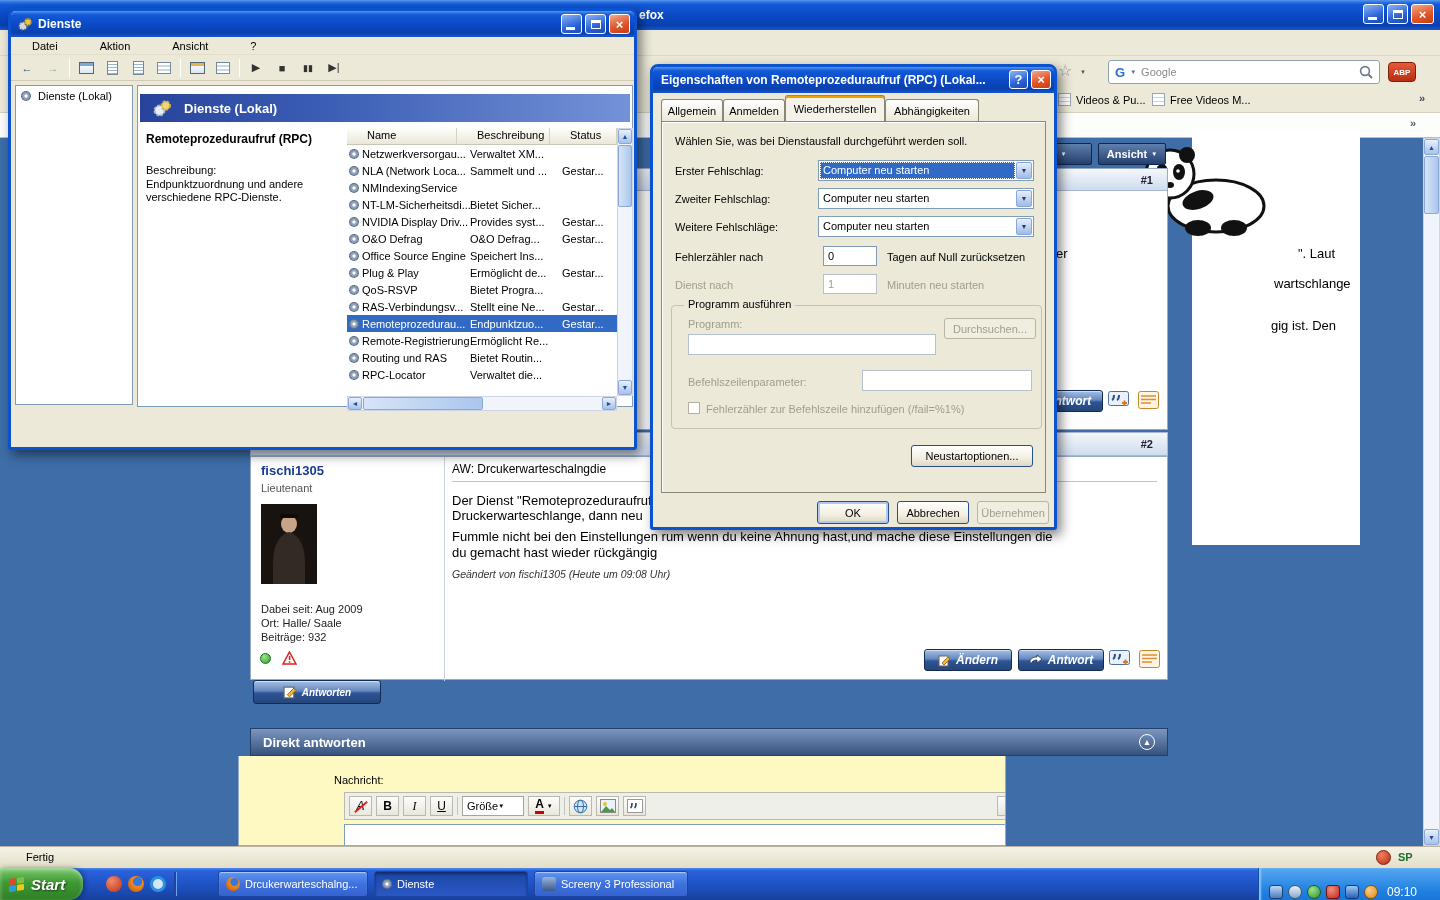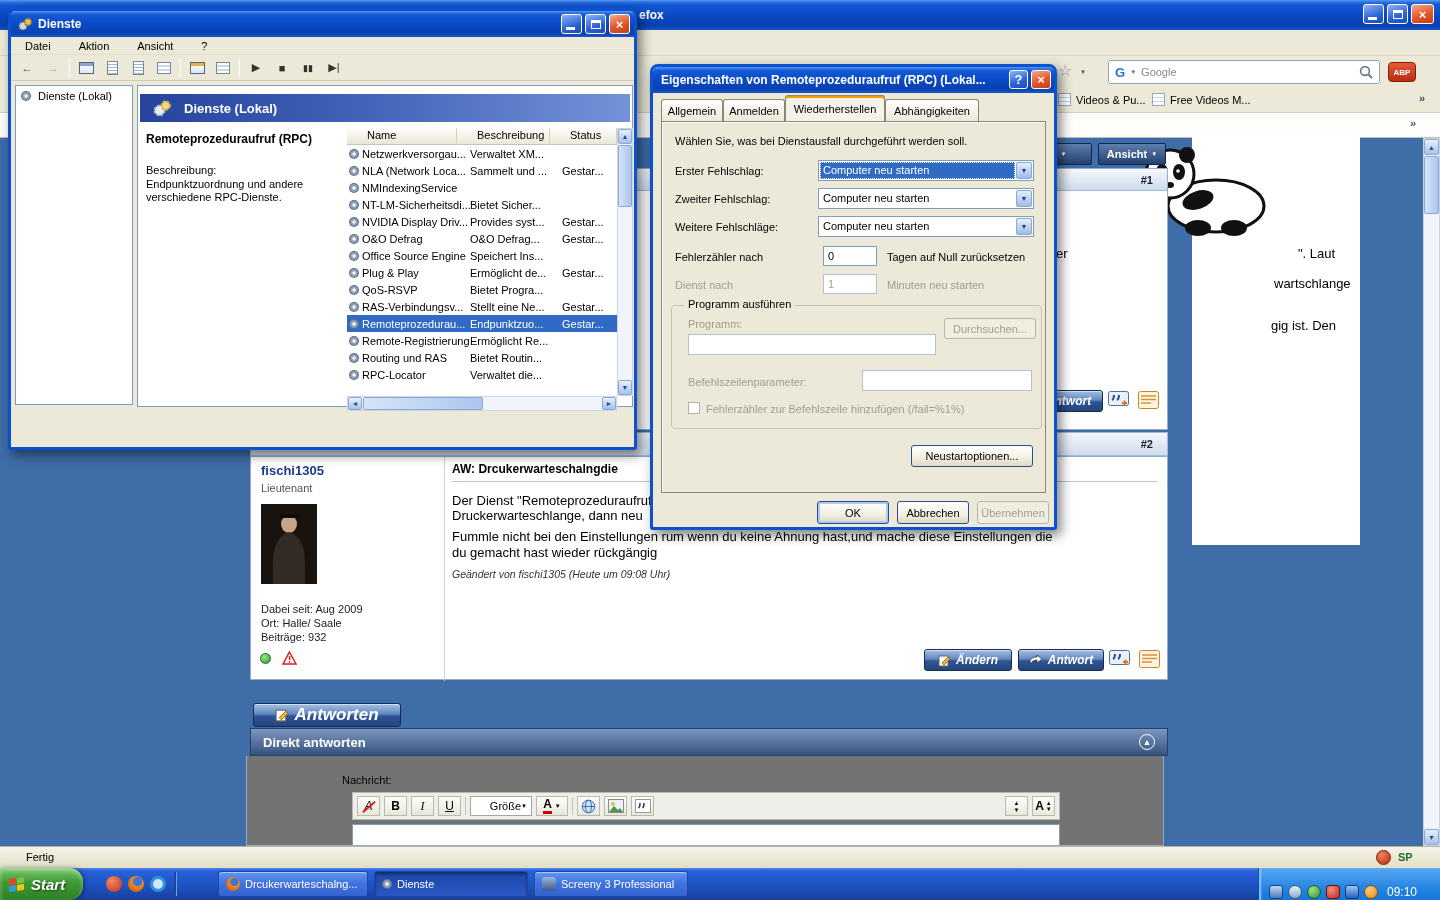--- a/index.html
+++ b/index.html
@@ -10,21 +10,21 @@
 
   
   .titlebar{background:linear-gradient(180deg,#5A96EE 0%,#2970E0 8%,#1258D6 16%,#0A48C4 55%,#0A41B0 85%,#1A56CC 100%);color:#fff;font-weight:bold;font-size:12px}
   .tbtn{width:21px;height:20px;border:1px solid #fff;border-radius:3px;display:flex;align-items:center;justify-content:center;color:#fff;font-weight:bold;font-size:13px;line-height:1;position:absolute}
   .tbtn.b{background:linear-gradient(160deg,#8FB4F4,#2B63D8 60%,#1C4BB4)}
   .tbtn.r{background:linear-gradient(160deg,#F2A98C,#E2572B 55%,#C23E12)}
   .minbar{position:absolute;left:4px;bottom:3px;width:9px;height:3px;background:#fff}
   .maxbox{width:10px;height:9px;border:1px solid #fff;border-top-width:3px}
   .win{background:#ECE9D8;border:3px solid #0B53CE;border-radius:8px 8px 3px 3px;box-shadow:4px 5px 12px rgba(0,0,0,.5)}
   .menubar{background:#ECE9D8;display:flex;align-items:center;border-bottom:1px solid #E2DECB}
-  .mi{padding:2px 14px;font-size:11px}
+  .mi{padding:2px 21px;font-size:11px}
   .toolbar{background:#ECE9D8;border-bottom:1px solid #CFCBB8;display:flex;align-items:center;gap:6px;padding:0 6px}
   .ticn{width:20px;height:18px;display:flex;align-items:center;justify-content:center;color:#333;font-size:11px}
   .tsep{width:1px;height:18px;background:#C8C4B4;border-right:1px solid #fff}
   .mwin{width:15px;height:12px;border:1px solid #567;background:linear-gradient(#fff,#dce6f2);box-shadow:inset 0 3px 0 #7FA8D8}
   .mdoc{width:11px;height:14px;border:1px solid #789;background:repeating-linear-gradient(#fff 0 2px,#9AB6CC 2px 3px)}
   .mlist{width:14px;height:12px;border:1px solid #789;background:repeating-linear-gradient(#fff 0 2px,#C8D8E8 2px 4px)}
 
   .btn{background:linear-gradient(#FFFFFF,#F2EFE1 60%,#DDD7C2);border:1px solid #274F8C;border-radius:3px;font-size:11px;color:#000;display:flex;align-items:center;justify-content:center}
   .btn.def{box-shadow:inset 0 0 0 2px #AEC8F0}
   .btn.dis{color:#A09F8A;border-color:#B8B5A3;background:#F0EEE1;box-shadow:none}
@@ -211,21 +211,21 @@
     <span class="abs smalltxt" style="left:10px;top:145px">Dabei seit: Aug 2009</span>
     <span class="abs smalltxt" style="left:10px;top:159px">Ort: Halle/ Saale</span>
     <span class="abs smalltxt" style="left:10px;top:173px">Beiträge: 932</span>
     <span class="abs online" style="left:9px;top:196px"></span>
     <svg class="abs" style="left:31px;top:194px" width="15" height="14">
         <path d="M7.5 1 L14 13 L1 13 Z" fill="#fff" stroke="#D22" stroke-width="1.5"></path>
         <rect x="6.8" y="5" width="1.6" height="4" fill="#D22"></rect>
         <rect x="6.8" y="10.2" width="1.6" height="1.6" fill="#D22"></rect>
       </svg>
 
-    <span class="abs" style="left:201px;top:5px;font-weight:bold;font-size:12px">AW: Drcukerwarteschalngdie</span>
+    <span class="abs" style="left:201px;top:5px;font-weight:normal;font-size:12px">AW: Drcukerwarteschalngdie</span>
     <div class="abs" style="left:201px;top:24px;width:705px;height:1px;background:#B8C4D8"></div>
     <span class="abs nowrap" style="left:201px;top:36px;font-size:13px">Der Dienst "Remoteprozeduraufruf</span>
     <span class="abs nowrap" style="left:201px;top:51px;font-size:13px">Druckerwarteschlange, dann neu</span>
     <div class="abs" style="left:201px;top:72px;width:612px;font-size:13px;line-height:16px">Fummle nicht bei den Einstellungen rum wenn du keine Ahnung hast,und mache diese Einstellungen die du gemacht hast wieder rückgängig</div>
     <span class="abs" style="left:201px;top:111px;font-size:10.5px;font-style:italic;color:#333">Geändert von fischi1305 (Heute um 09:08 Uhr)</span>
 
     <div class="abs vbbtn" style="left:673px;top:192px;width:88px;height:22px">
       <svg width="13" height="13" viewBox="0 0 13 13">
           <rect x="1" y="2" width="9" height="10" fill="#fff" stroke="#666"></rect>
           <path d="M4 9 L10 3 L12 5 L6 11 Z" fill="#F5B63C" stroke="#8A5A10" stroke-width=".8"></path>
@@ -242,44 +242,44 @@
         <rect x="0.5" y="0.5" width="20" height="14" rx="2" fill="#EAF0FA" stroke="#4A6FA5"></rect>
         <path d="M6 4 q0 4 -2 5 M11 4 q0 4 -2 5" stroke="#2A4E8C" stroke-width="2" fill="none"></path>
         <path d="M14 12 h5 M16.5 9.5 v5" stroke="#E07818" stroke-width="2"></path>
       </svg>
     <svg class="abs" style="left:888px;top:193px" width="22" height="20">
         <rect x="0.5" y="0.5" width="20" height="17" rx="2" fill="#FFF4E2" stroke="#C8872A"></rect>
         <path d="M3 5 h15 M3 8.5 h15 M3 12 h10" stroke="#D89038" stroke-width="1.5"></path>
       </svg>
   </div>
 
-  <div class="abs vbbtn" style="left:253px;top:703px;width:148px;height:24px;font-size:17px">
+  <div class="abs vbbtn" style="left:253px;top:680px;width:128px;height:24px;font-size:10px">
     <svg width="14" height="14" viewBox="0 0 13 13">
         <rect x="1" y="2" width="9" height="10" fill="#fff" stroke="#666"></rect>
         <path d="M4 9 L10 3 L12 5 L6 11 Z" fill="#F5B63C" stroke="#8A5A10" stroke-width=".8"></path>
       </svg>
     <span>Antworten</span>
   </div>
 
   <div class="abs qrhead" style="left:250px;top:728px;width:918px;height:28px">
     <span style="margin-left:12px">Direkt antworten</span>
     <span style="margin-left:auto;margin-right:12px;width:16px;height:16px;border:1px solid #fff;border-radius:50%;display:flex;align-items:center;justify-content:center;font-size:9px">▴</span>
   </div>
-  <div class="abs" style="left:246px;top:756px;width:918px;height:90px;background:#737373;border:1px solid #96ABC9;border-top:none;overflow:hidden">
+  <div class="abs" style="left:238px;top:756px;width:768px;height:90px;background:#fef9c3;border:1px solid #96ABC9;border-top:none;overflow:hidden">
     <span class="abs" style="left:95px;top:18px">Nachricht:</span>
     <div class="abs" style="left:105px;top:36px;width:708px;height:28px;background:#EFEFEA;border:1px solid #B9B9AE;display:flex;align-items:center;gap:4px;padding:0 4px">
       <span class="ebtn">
           <i>A</i>
           <b class="slash"></b>
         </span>
       <span class="ebtn" style="font-weight:bold">B</span>
       <span class="ebtn" style="font-style:italic;font-family:'Liberation Serif',serif">I</span>
       <span class="ebtn" style="text-decoration:underline">U</span>
       <span class="esep"></span>
-      <span style="width:62px;height:20px;background:#fff;border:1px solid #A6A6A0;display:flex;align-items:center;justify-content:flex-end;padding:0 4px;flex:none">
+      <span style="width:62px;height:20px;background:#fff;border:1px solid #A6A6A0;display:flex;align-items:center;justify-content:flex-start;padding:0 4px;flex:none">
         <span>Größe</span>
           <span class="caret">▼</span>
       </span>
       <span class="ebtn" style="width:32px;gap:3px">
         <span style="border-bottom:3px solid #C00;font-weight:bold;line-height:1.1">A</span>
         <span class="caret">▼</span>
       </span>
       <span class="esep"></span>
       <span class="ebtn">
           <svg width="15" height="15">

